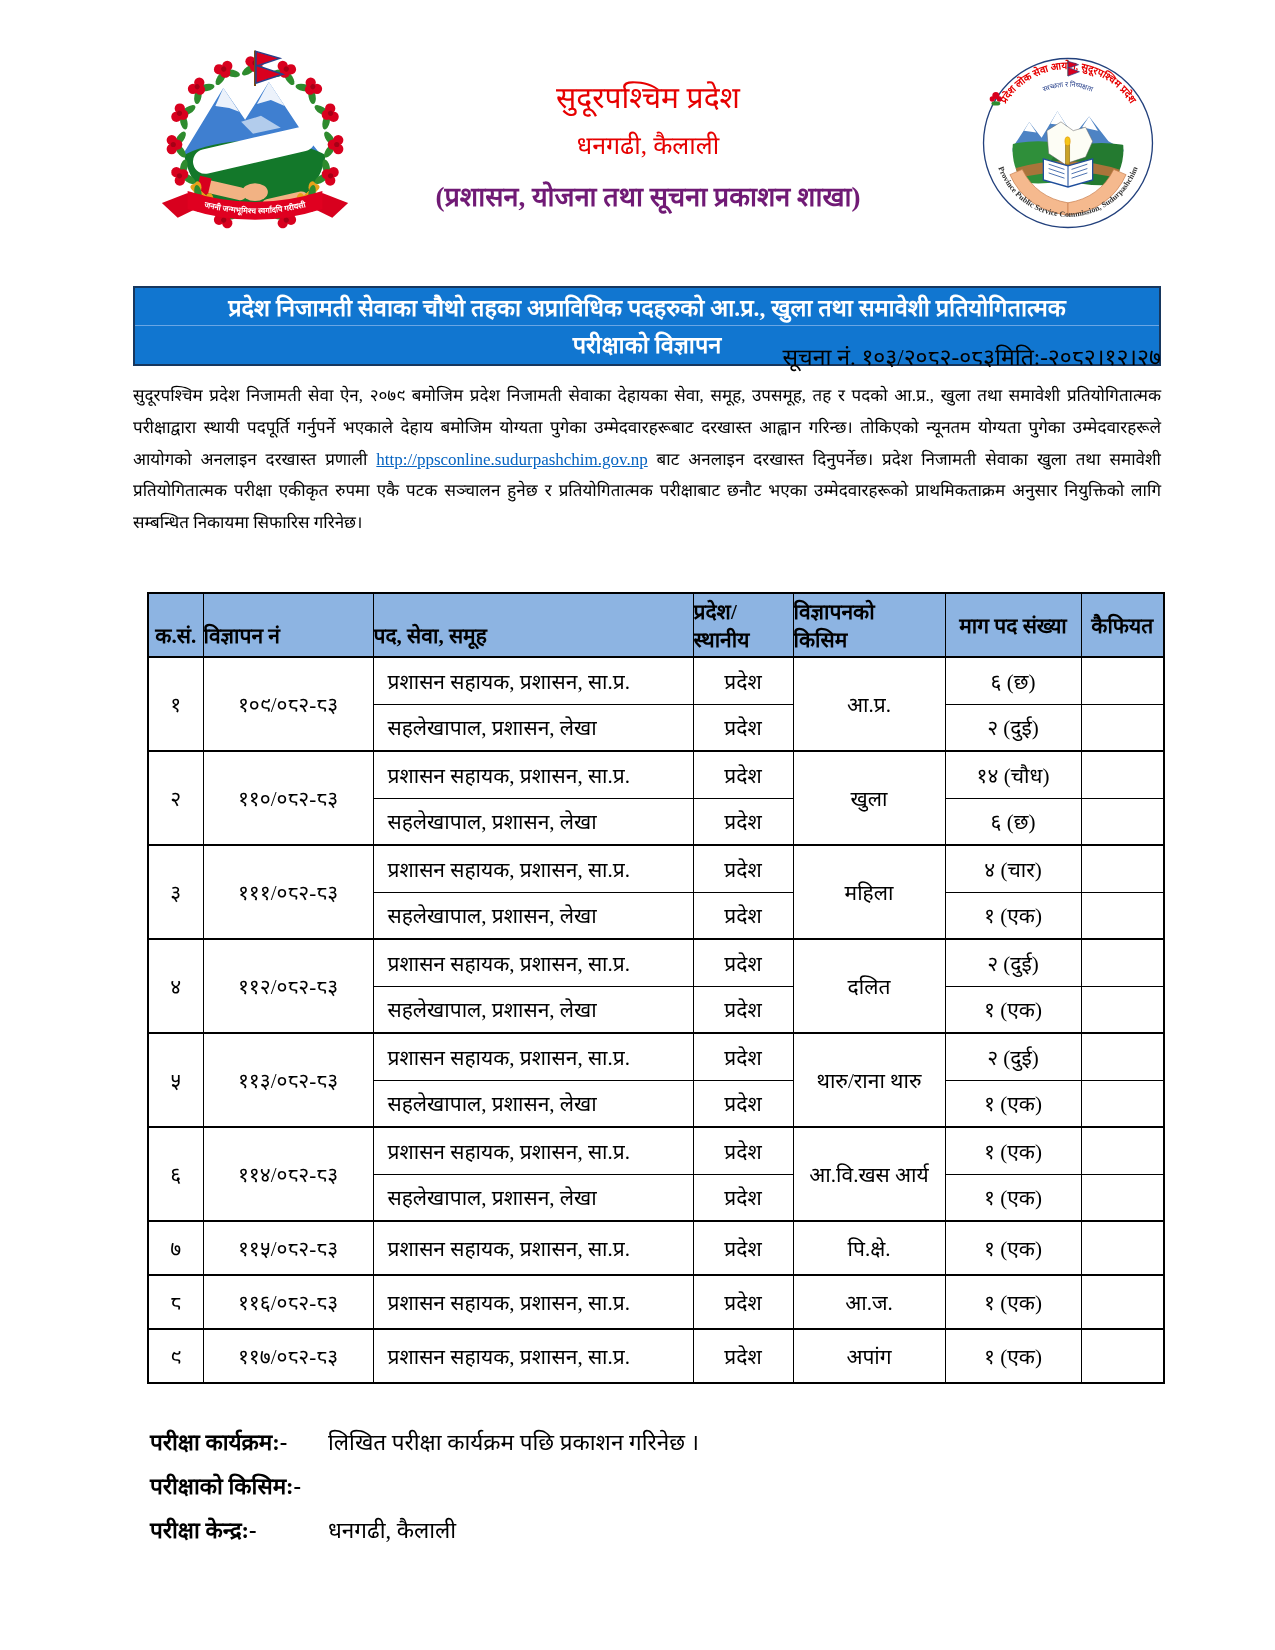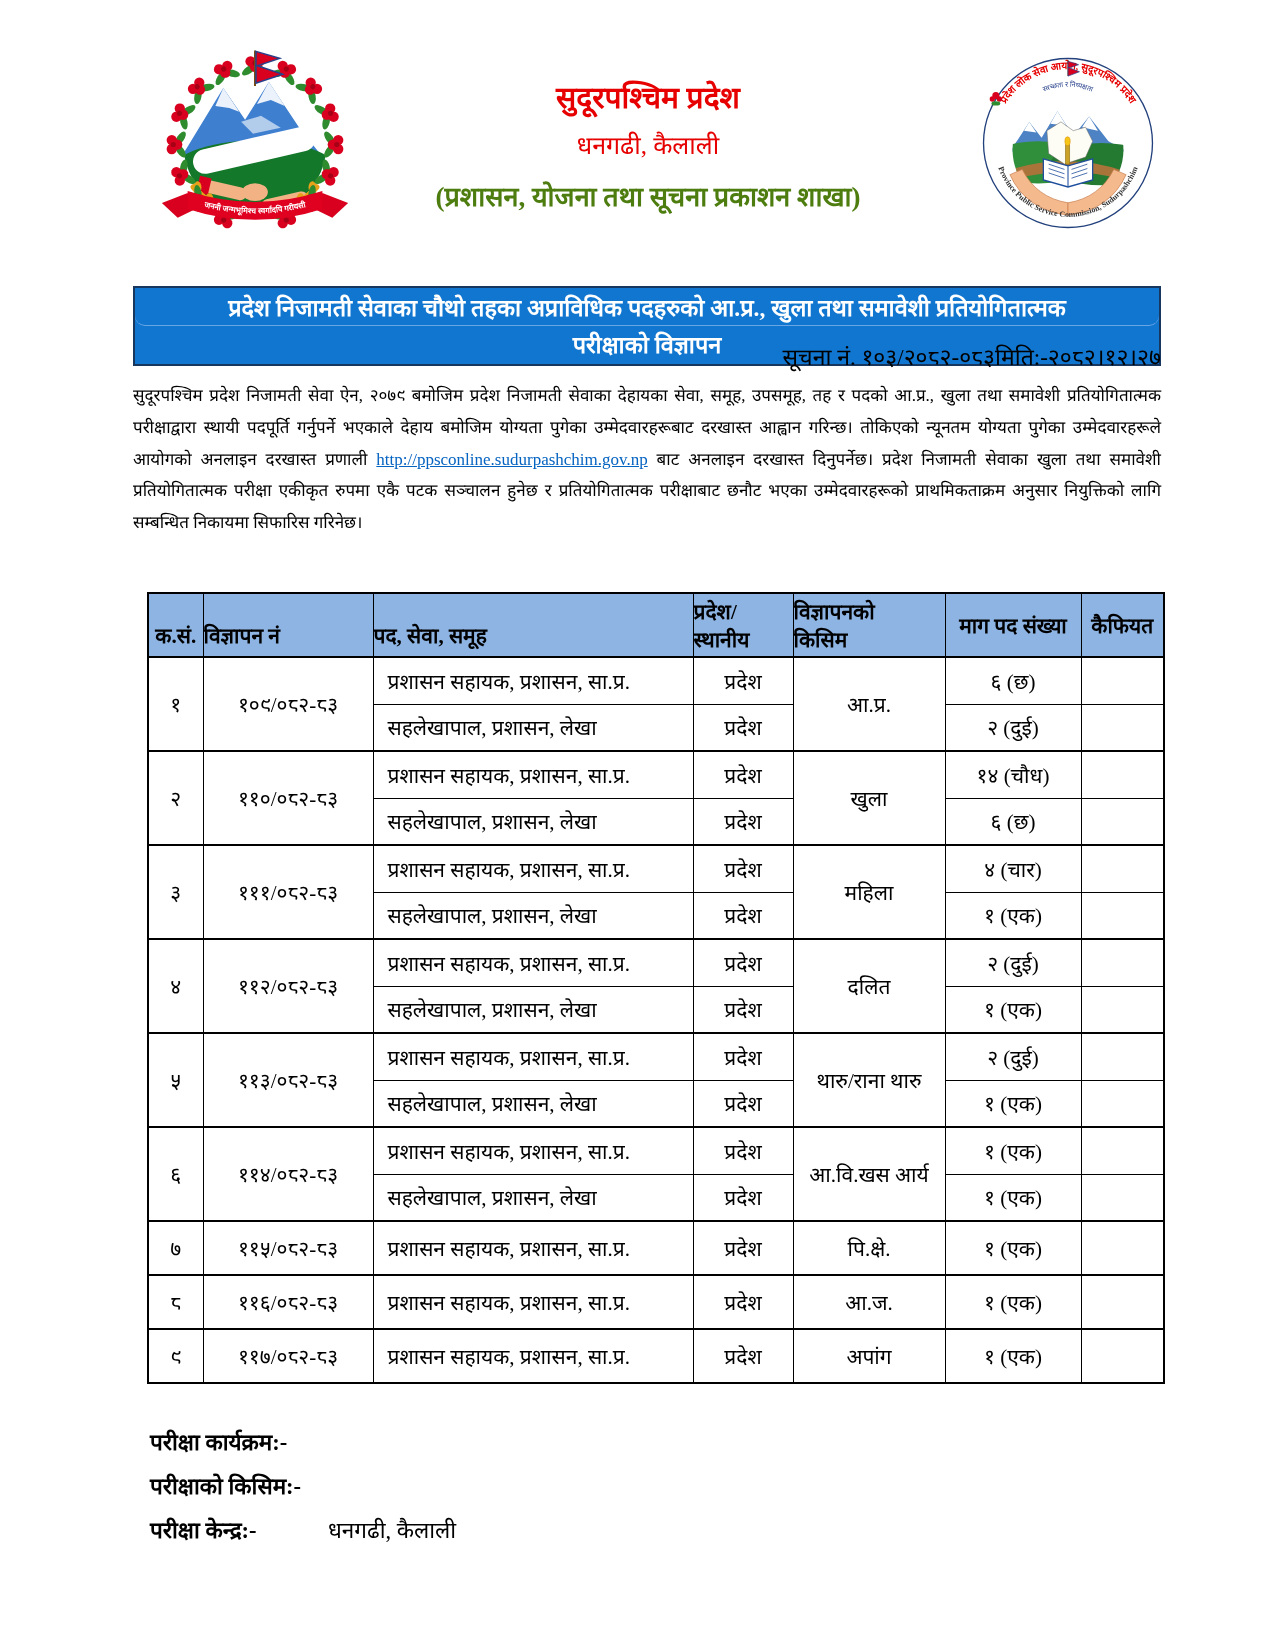--- a/index.html
+++ b/index.html
@@ -10,28 +10,28 @@
   }
   *{margin:0;padding:0;box-sizing:border-box;}
   body{background:#f0f0f0;font-family:"Liberation Serif", serif;}
   .page{position:relative;width:1275px;height:1650px;background:#fff;margin:0 auto;overflow:hidden;color:#000;}
 
   
   .emblem-left{position:absolute;left:146px;top:42px;width:218px;height:214px;}
   .seal-right{position:absolute;left:980px;top:52px;width:176px;height:182px;}
   .header-center{position:absolute;left:368px;top:62px;width:560px;text-align:center;}
   .org-name{font-size:43px;font-weight:bold;color:var(--red);line-height:1.05;}
-  .province{font-size:30px;font-weight:bold;color:var(--red);margin-top:14px;}
+  .province{font-size:30px;font-weight:normal;color:var(--red);margin-top:14px;}
   .location{font-size:25px;color:var(--red);margin-top:10px;}
-  .branch{font-size:27px;font-weight:bold;color:#4d7c0f;margin-top:16px;white-space:nowrap;}
+  .branch{font-size:27px;font-weight:bold;color:#701a75;margin-top:16px;white-space:nowrap;}
 
   
   .banner{position:absolute;left:133px;top:286px;width:1028px;background:var(--banner-blue);
           border:2px solid #17375e;color:#fff;text-align:center;font-weight:bold;}
-  .banner-line1{font-size:23.5px;padding:3px 6px 2px;border-bottom:1px solid #6aa6e4;border-radius:10px;}
+  .banner-line1{font-size:23.5px;padding:3px 6px 2px;border-bottom:1px solid #6aa6e4;}
   .banner-line2{font-size:23.5px;padding:2px 6px 4px;}
 
   
   .notice-line{position:absolute;left:140px;top:340px;width:1021px;display:flex;
                justify-content:flex-end;font-weight:normal;font-size:23px;}
 
   
   .intro{position:absolute;left:133px;top:380px;width:1028px;font-size:17px;line-height:31.8px;
          text-align:justify;}
   .intro a{color:var(--link-blue);text-decoration:underline;}
@@ -334,20 +334,21 @@
             <td>१  (एक)</td>
             <td></td>
           </tr>
         </tbody>
     </table>
   </div>
 
   <div class="footer">
     <div class="footer-row">
       <span class="footer-label">परीक्षा कार्यक्रम:-</span>
+      <span class="footer-value">लिखित परीक्षा कार्यक्रम पछि प्रकाशन गरिनेछ ।</span>
     </div>
     <div class="footer-row">
       <span class="footer-label">परीक्षाको किसिम:-</span>
     </div>
     <div class="footer-row">
       <span class="footer-label">परीक्षा केन्द्र:-</span>
       <span class="footer-value">धनगढी, कैलाली</span>
     </div>
   </div>
 

